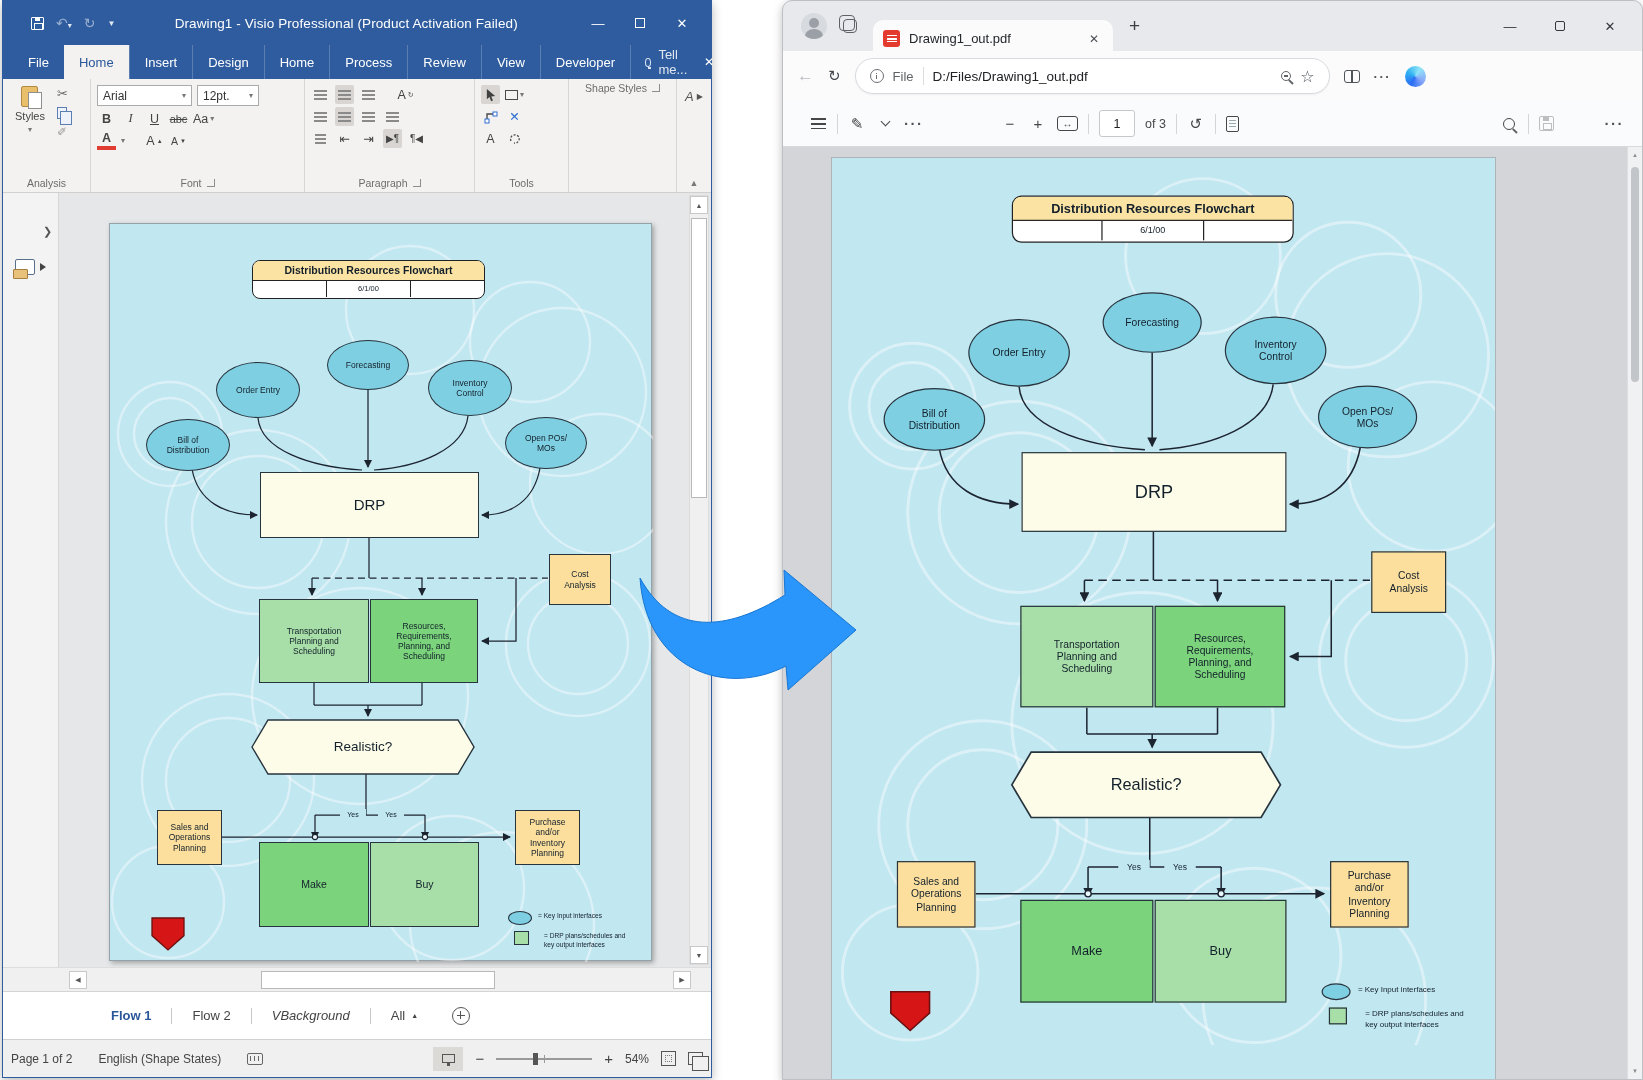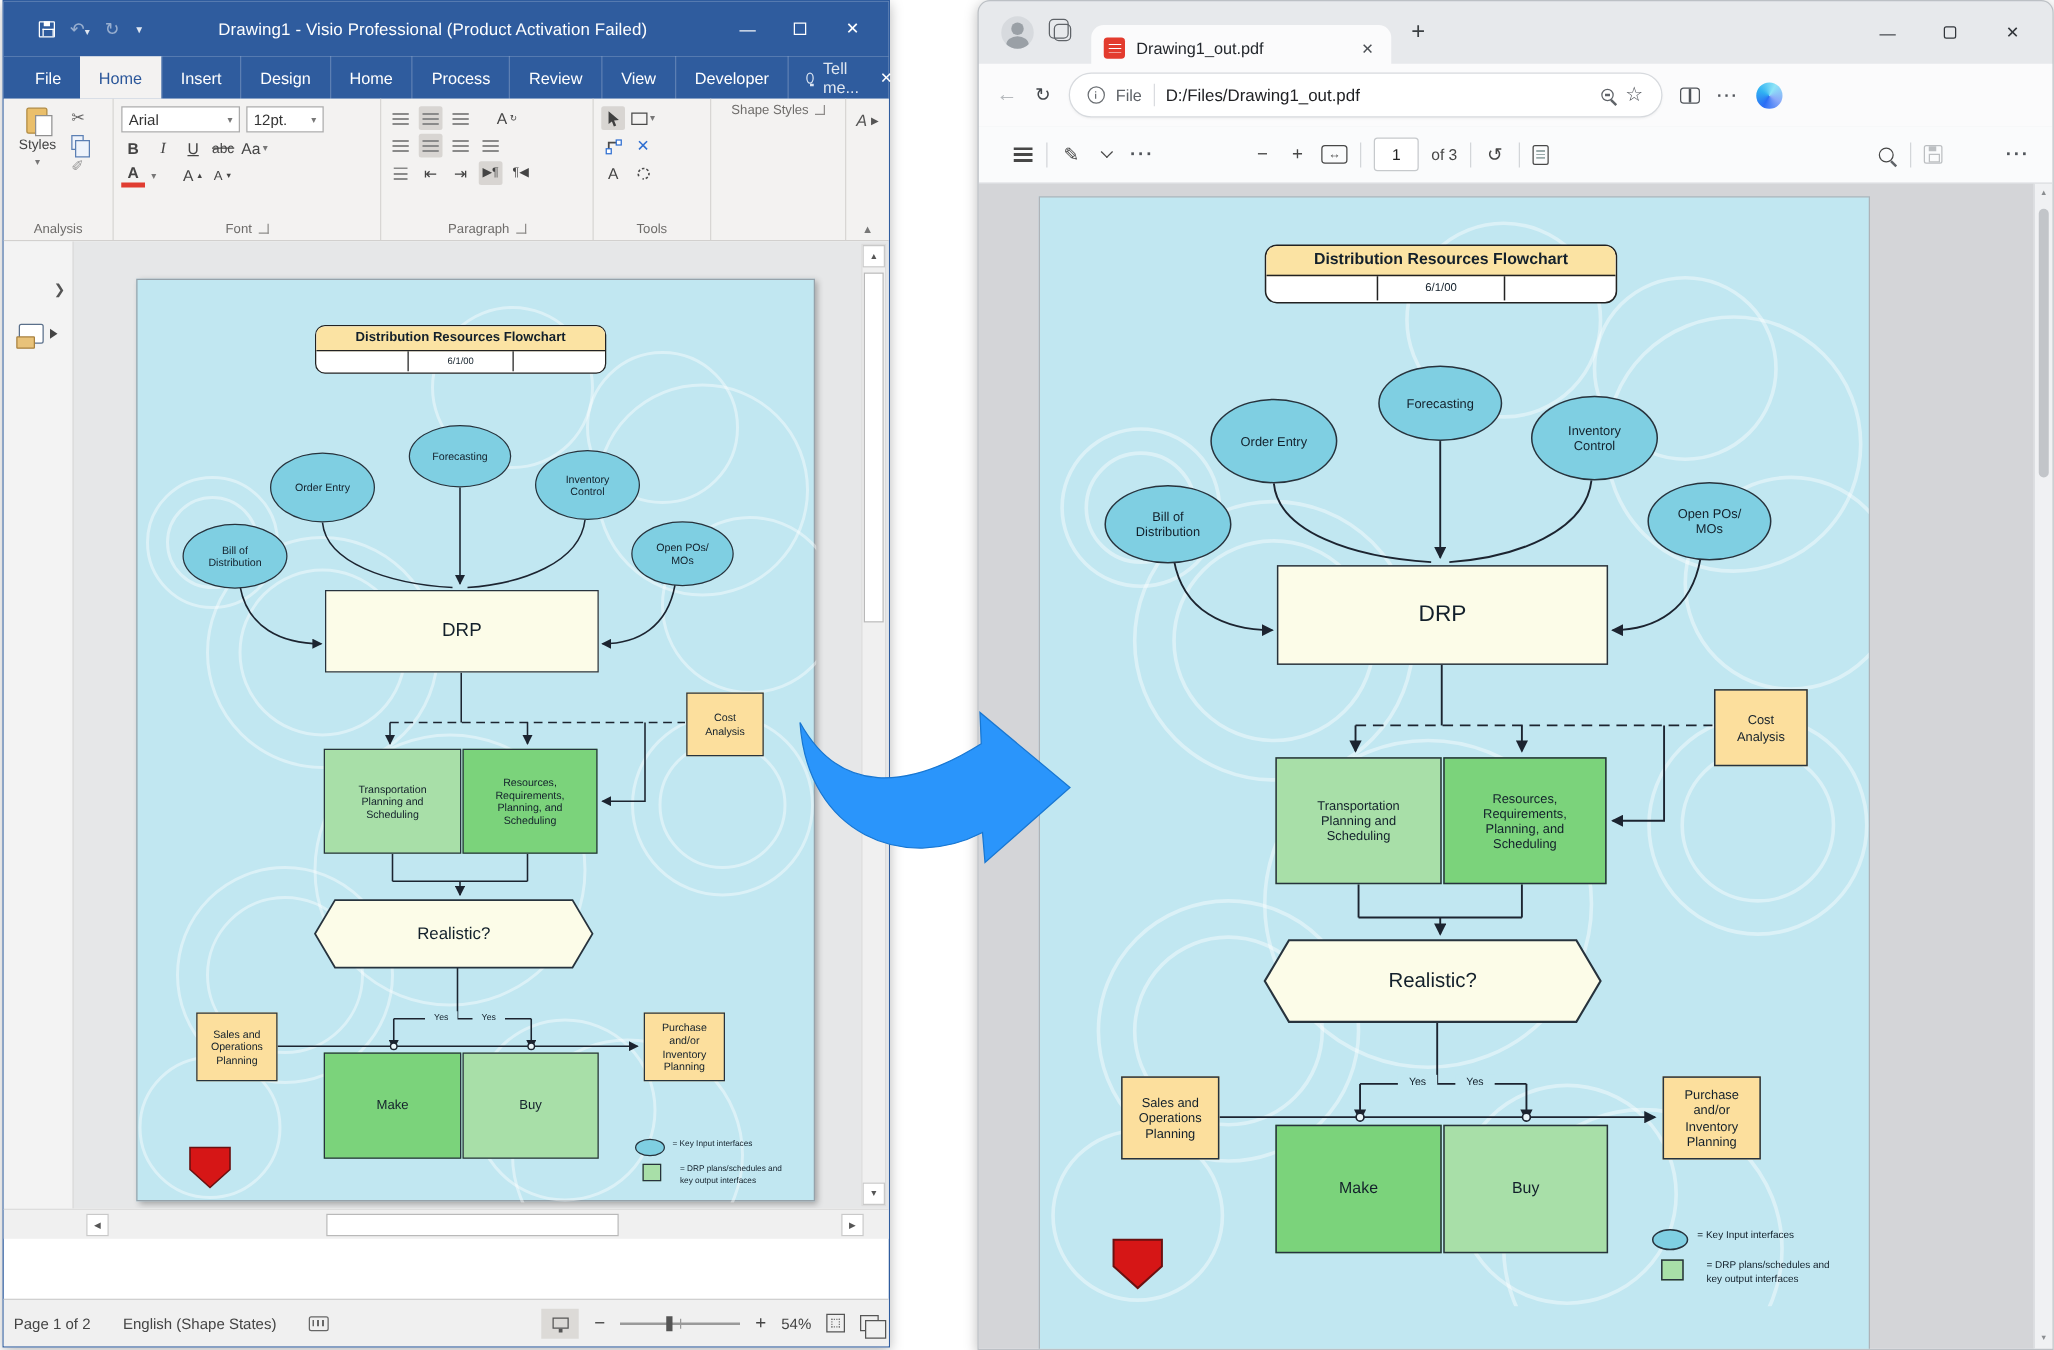--- a/index.html
+++ b/index.html
@@ -489,20 +489,33 @@
         <span class="sbtn" style="bottom:0">▼</span>
       </div>
     </div>
 
     <div class="vhscroll">
       <span class="hbtn" style="left:66px">◀</span>
       <span class="hthumb"></span>
       <span class="hbtn" style="right:20px">▶</span>
     </div>
 
+    <div class="vsheet">
+      <span class="sheettab active">Flow 1</span>
+      <span class="sheetsep"></span>
+      <span class="sheettab">Flow 2</span>
+      <span class="sheetsep"></span>
+      <span class="sheettab vbk">VBackground</span>
+      <span class="sheetsep"></span>
+      <span class="allbtn">
+          <span>All</span>
+          <span class="up">▲</span>
+        </span>
+      <span class="addpage"></span>
+    </div>
 
     <div class="vstatus">
       <span>Page 1 of 2</span>
       <span>English (Shape States)</span>
       <span class="kbic"></span>
       <div class="statusright">
         <span class="presic">
             <span class="presin"></span>
           </span>
         <span class="minus">−</span>

